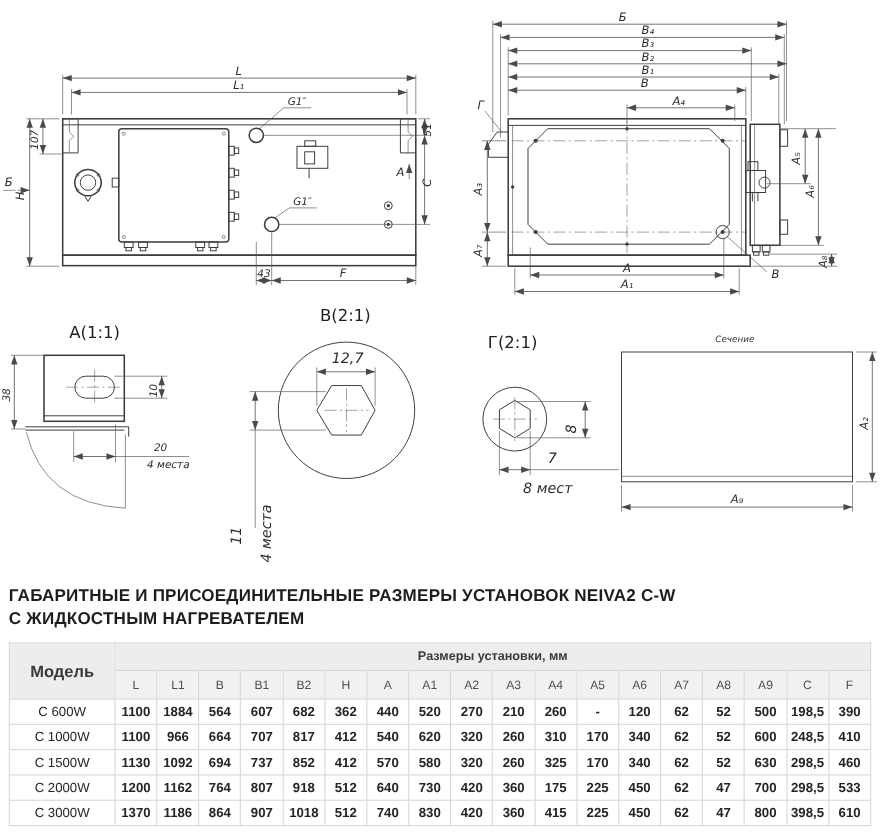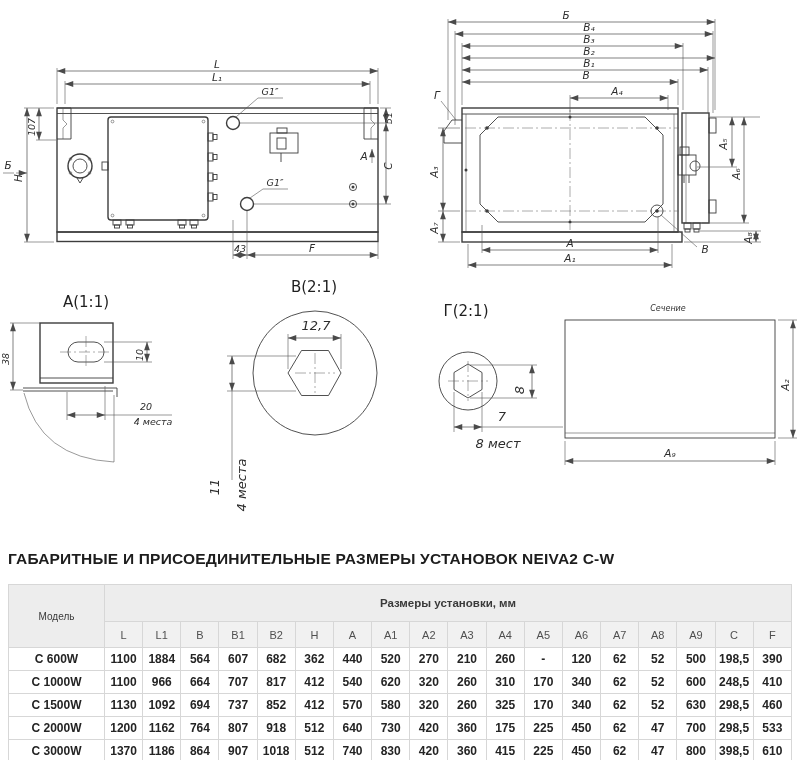--- a/index.html
+++ b/index.html
@@ -15,32 +15,32 @@
   .cl{fill:none;stroke:#666;stroke-width:.55;stroke-dasharray:11 3 2 3}
   .dot{fill:#3d3d3d;stroke:none}
   text{text-anchor:middle}
   .lbl{font:italic 10.5px "DejaVu Sans",sans-serif;fill:#2d2d2d}
   .num{font:italic 9.5px "DejaVu Sans",sans-serif;fill:#2d2d2d}
   .big{font:italic 13px "DejaVu Sans",sans-serif;fill:#2d2d2d}
   .dt{font:15px "DejaVu Sans",sans-serif;fill:#1f1f1f}
   .sec{font:italic 8px "DejaVu Sans",sans-serif;fill:#333}
 
   
-  .title{position:absolute;left:8px;top:549px;font-size:15.5px;font-weight:bold;
+  .title{position:absolute;left:8px;top:532px;font-size:15.5px;font-weight:bold;
          color:#1d1d1d;line-height:1.35;letter-spacing:.2px}
 
   
   table.dims{position:absolute;left:8px;top:584px;width:784px;border-collapse:collapse;table-layout:fixed}
   table.dims th,table.dims td{border:1px solid #d7d7d7;text-align:center;vertical-align:middle;overflow:hidden}
   table.dims col.cmodel{width:96px}
-  th.model-h{background:#ededed;font-size:10px;font-weight:normal;color:#3a3a3a}
-  th.group-h{background:#ededed;font-size:11.5px;font-weight:bold;color:#3a3a3a;height:37px}
+  th.model-h{background:#ededed;font-size:15px;font-weight:bold;color:#3a3a3a}
+  th.group-h{background:#ededed;font-size:11.5px;font-weight:bold;color:#3a3a3a;height:25px}
   tr.cols th{background:#f1f1f1;font-size:11px;font-weight:normal;color:#4f4f4f;height:26px}
   table.dims tbody td{height:23px;font-size:12px;font-weight:600;color:#242424;background:#fff}
-  table.dims tbody td.model{font-weight:700}
+  table.dims tbody td.model{font-weight:400}
 </style>
 </head>
 <body>
 
 <div class="page">
 
 <svg class="drawing" width="800" height="522" viewBox="0 0 800 522">
   <defs>
     <marker id="arr" viewBox="0 0 10 8" refX="9.4" refY="4" markerWidth="9.5" markerHeight="7.5" orient="auto-start-reverse" markerUnits="userSpaceOnUse">
       <path d="M0.6,0.9 L9.4,4 L0.6,7.1 Z" fill="#4a4a4a"></path>
@@ -302,20 +302,21 @@
     <path class="tl" d="M778,320 H797 M778,438 H797 M565,441 V465 M775,441 V465"></path>
     <line x1="793" y1="320" x2="793" y2="438" class="dim"></line>
     <line x1="565" y1="461" x2="775" y2="461" class="dim"></line>
     <text x="789" y="385" class="lbl" transform="rotate(-90 789 385)">А₂</text>
     <text x="670" y="457" class="lbl">А₉</text>
   </g>
 </svg>
 
 <div class="title">
   <span>ГАБАРИТНЫЕ И ПРИСОЕДИНИТЕЛЬНЫЕ РАЗМЕРЫ УСТАНОВОК NEIVA2 C-W</span><br>
+  <span>С ЖИДКОСТНЫМ НАГРЕВАТЕЛЕМ</span>
 </div>
 
 <table class="dims">
   <colgroup>
         <col class="cmodel">
       </colgroup>
   <thead>
     <tr>
       <th rowspan="2" class="model-h">Модель</th>
       <th colspan="18" class="group-h">Размеры установки, мм</th>

